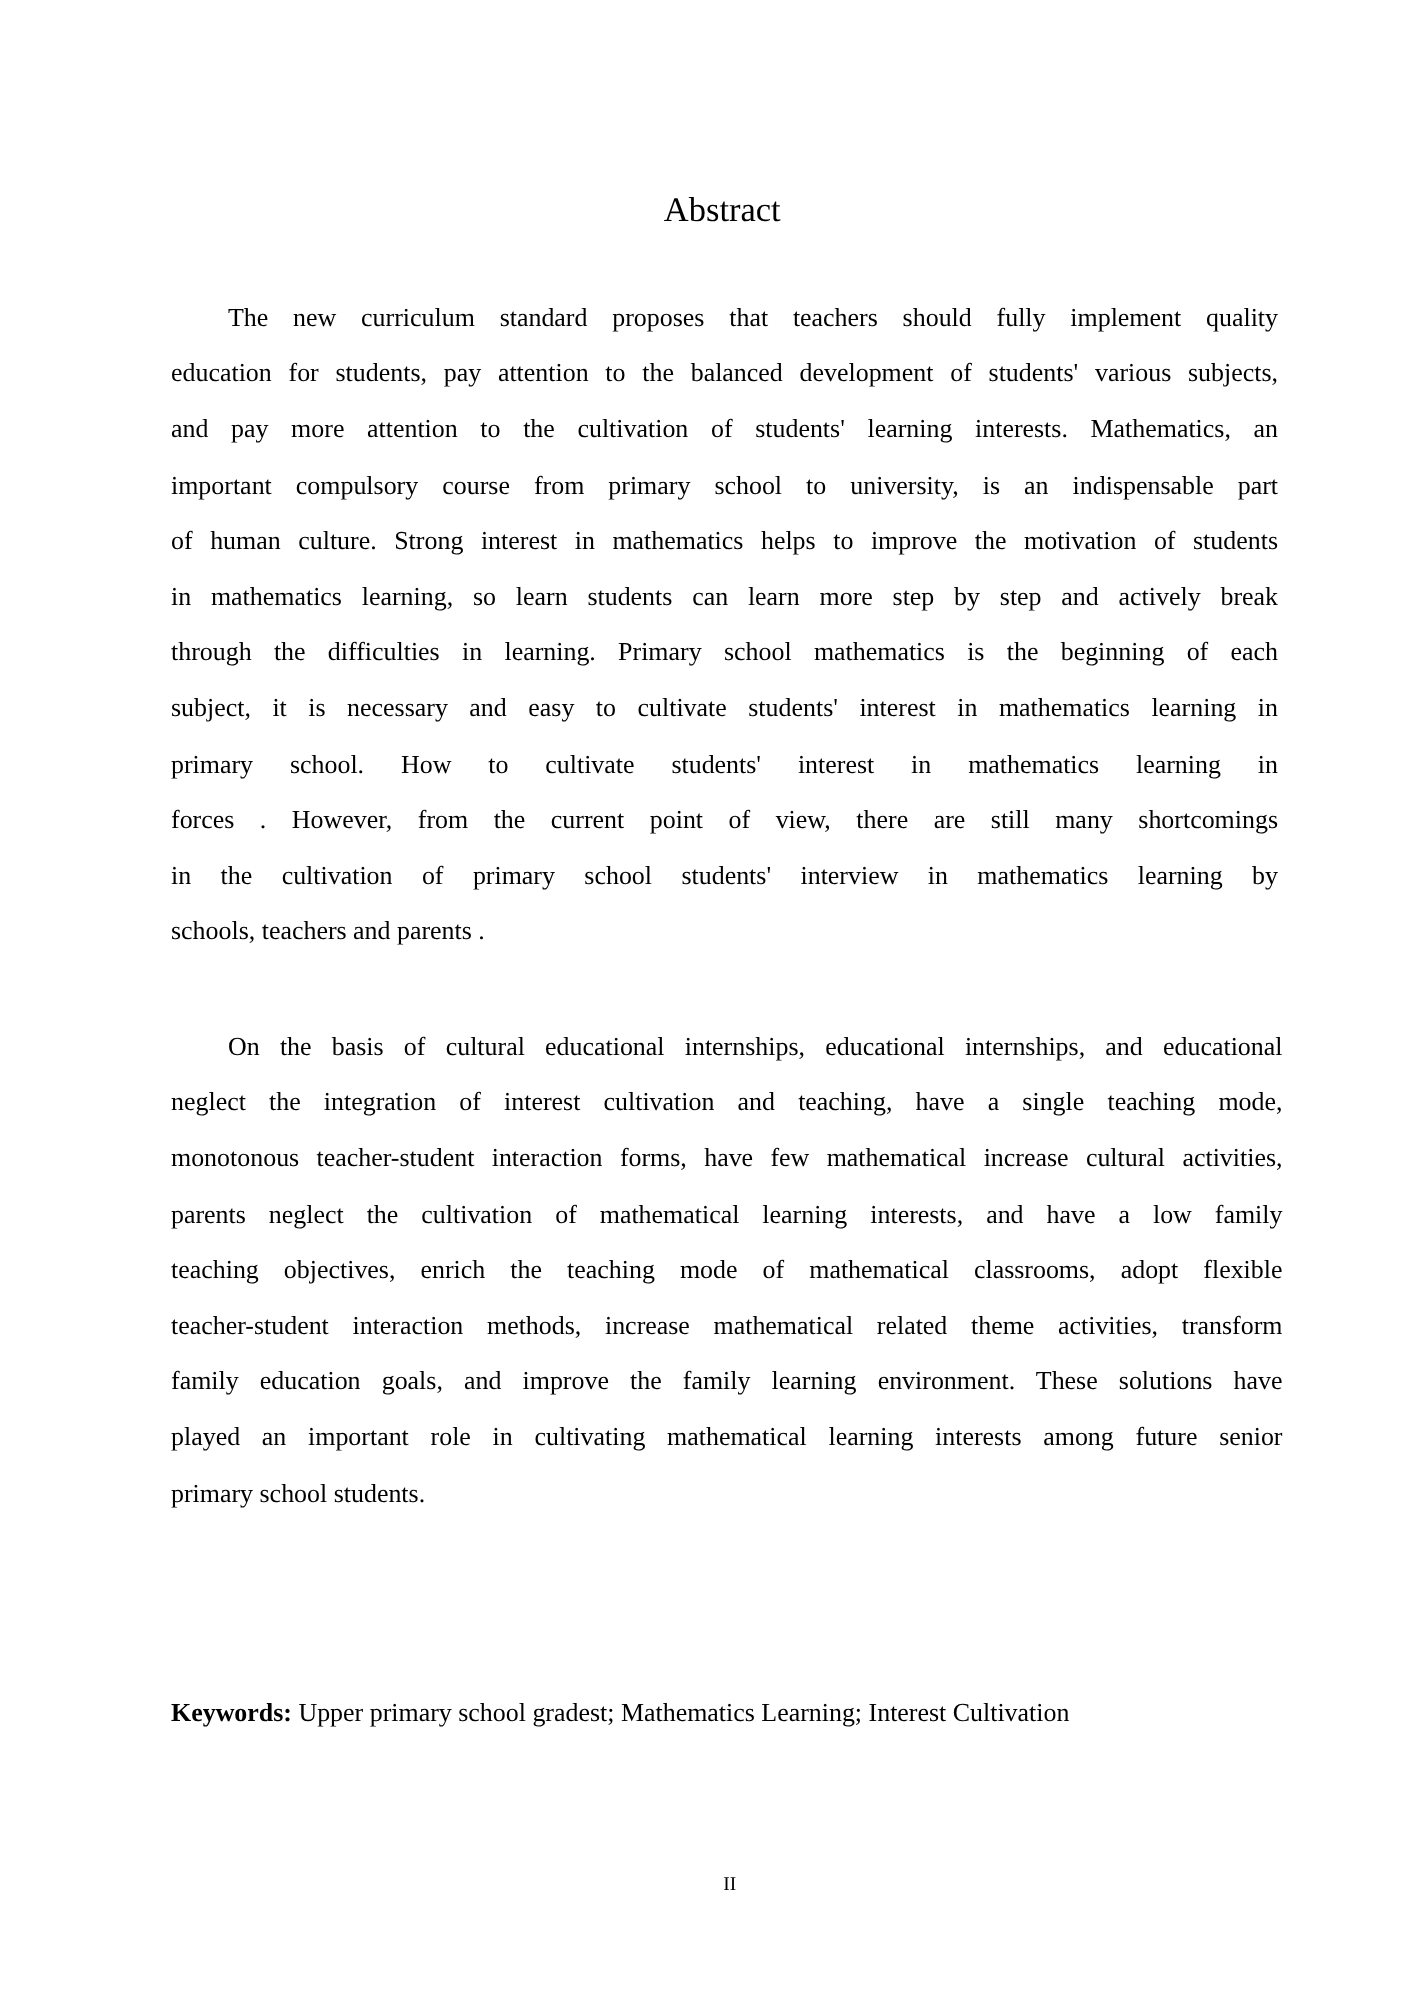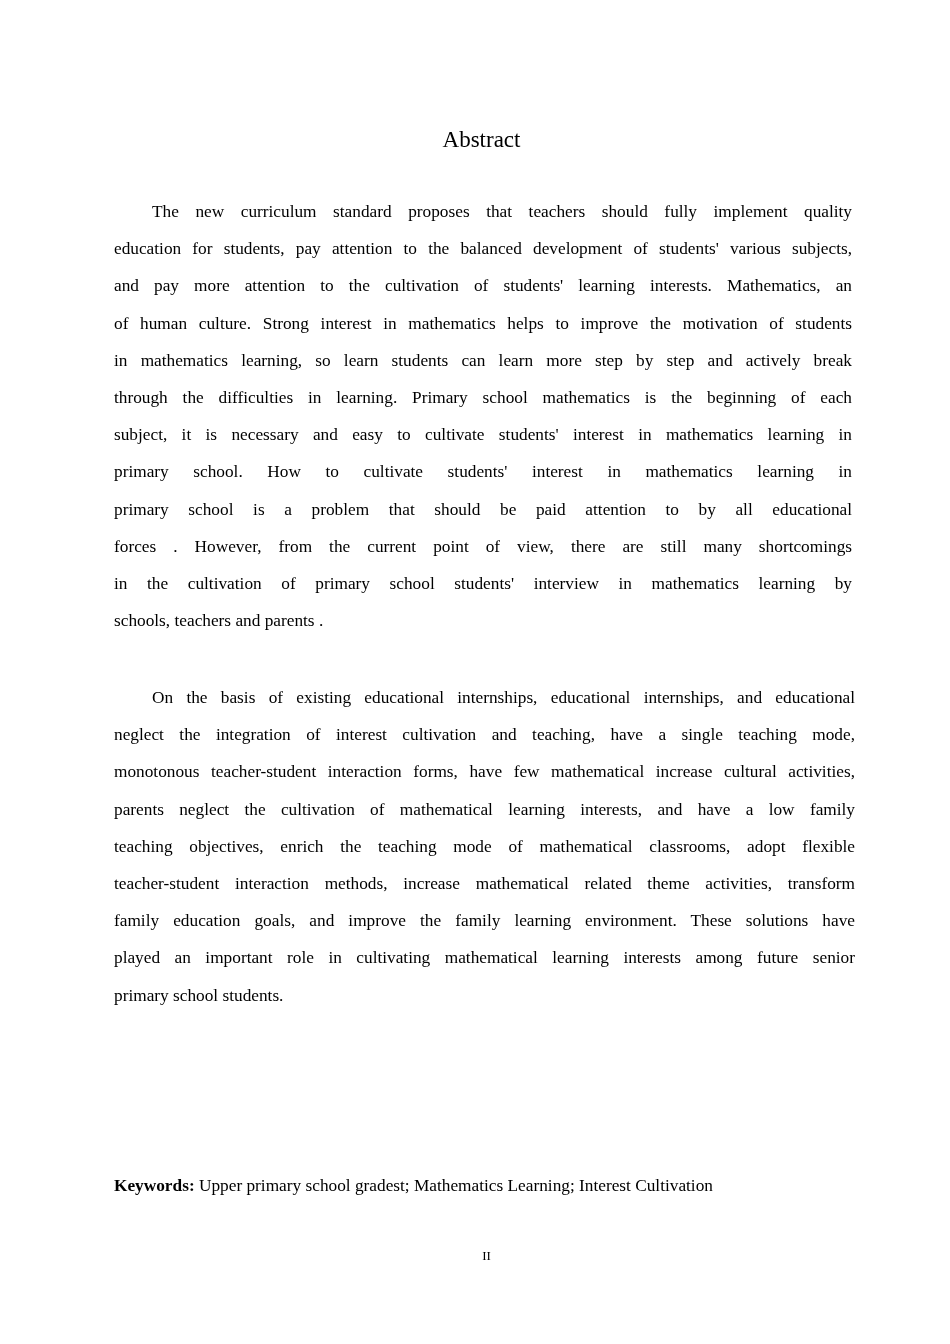--- a/index.html
+++ b/index.html
@@ -6,47 +6,47 @@
   body { width: 950px; height: 1344px; position: relative; overflow: hidden;
          font-family: "Liberation Serif", "DejaVu Serif", serif; color: #000; }
   .title { position: absolute; top: 124px; left: 0; width: 963px; text-align: center;
            font-size: 23px; line-height: 32px; }
   .para { position: absolute; left: 114px; width: 738px; font-size: 17.3px; }
   .line { display: block; height: 37.2px; line-height: 37.2px; text-align: justify;
           text-align-last: justify; white-space: nowrap; overflow: visible; }
   .line.last { text-align-last: left; }
   .line.indent { text-indent: 38px; }
   .p2 .line { height: 37.2px; }
-  .keywords { position: absolute; top: 1128px; left: 114px; font-size: 17.3px; line-height: 28px; margin-top: 44px; }
+  .keywords { position: absolute; top: 1128px; left: 114px; font-size: 17.3px; line-height: 28px; }
   .keywords b { font-weight: bold; }
   .pagenum { position: absolute; top: 1248px; left: 0; width: 973px; text-align: center; font-size: 13px; }
 </style>
 </head>
 <body>
 
 <div>
   <div class="title">Abstract</div>
 
   <div class="para p1" style="top:193px;">
     <span class="line indent">The new curriculum standard proposes that teachers should fully implement quality</span>
     <span class="line">education for students, pay attention to the balanced development of students' various subjects,</span>
     <span class="line">and pay more attention to the cultivation of students' learning interests. Mathematics, an</span>
+    <span class="line">important compulsory course from primary school to university, is an indispensable part</span>
     <span class="line">of human culture. Strong interest in mathematics helps to improve the motivation of students</span>
     <span class="line">in mathematics learning, so learn students can learn more step by step and actively break</span>
     <span class="line">through the difficulties in learning. Primary school mathematics is the beginning of each</span>
     <span class="line">subject, it is necessary and easy to cultivate students' interest in mathematics learning in</span>
     <span class="line">primary school. How to cultivate students' interest in mathematics learning in</span>
-    <span class="line">primary school is a problem that should be paid attention to by all educational</span>
     <span class="line">forces . However, from the current point of view, there are still many shortcomings</span>
     <span class="line">in the cultivation of primary school students' interview in mathematics learning by</span>
     <span class="line last">schools, teachers and parents .</span>
   </div>
 
   <div class="para p2" style="top:679px; width:741px;">
-    <span class="line indent">On the basis of existing educational internships, educational internships, and educational</span>
+    <span class="line indent">On the basis of cultural educational internships, educational internships, and educational</span>
     <span class="line">neglect the integration of interest cultivation and teaching, have a single teaching mode,</span>
     <span class="line">monotonous teacher-student interaction forms, have few mathematical increase cultural activities,</span>
     <span class="line">parents neglect the cultivation of mathematical learning interests, and have a low family</span>
     <span class="line">teaching objectives, enrich the teaching mode of mathematical classrooms, adopt flexible</span>
     <span class="line">teacher-student interaction methods, increase mathematical related theme activities, transform</span>
     <span class="line">family education goals, and improve the family learning environment. These solutions have</span>
     <span class="line">played an important role in cultivating mathematical learning interests among future senior</span>
     <span class="line last">primary school students.</span>
   </div>
 

